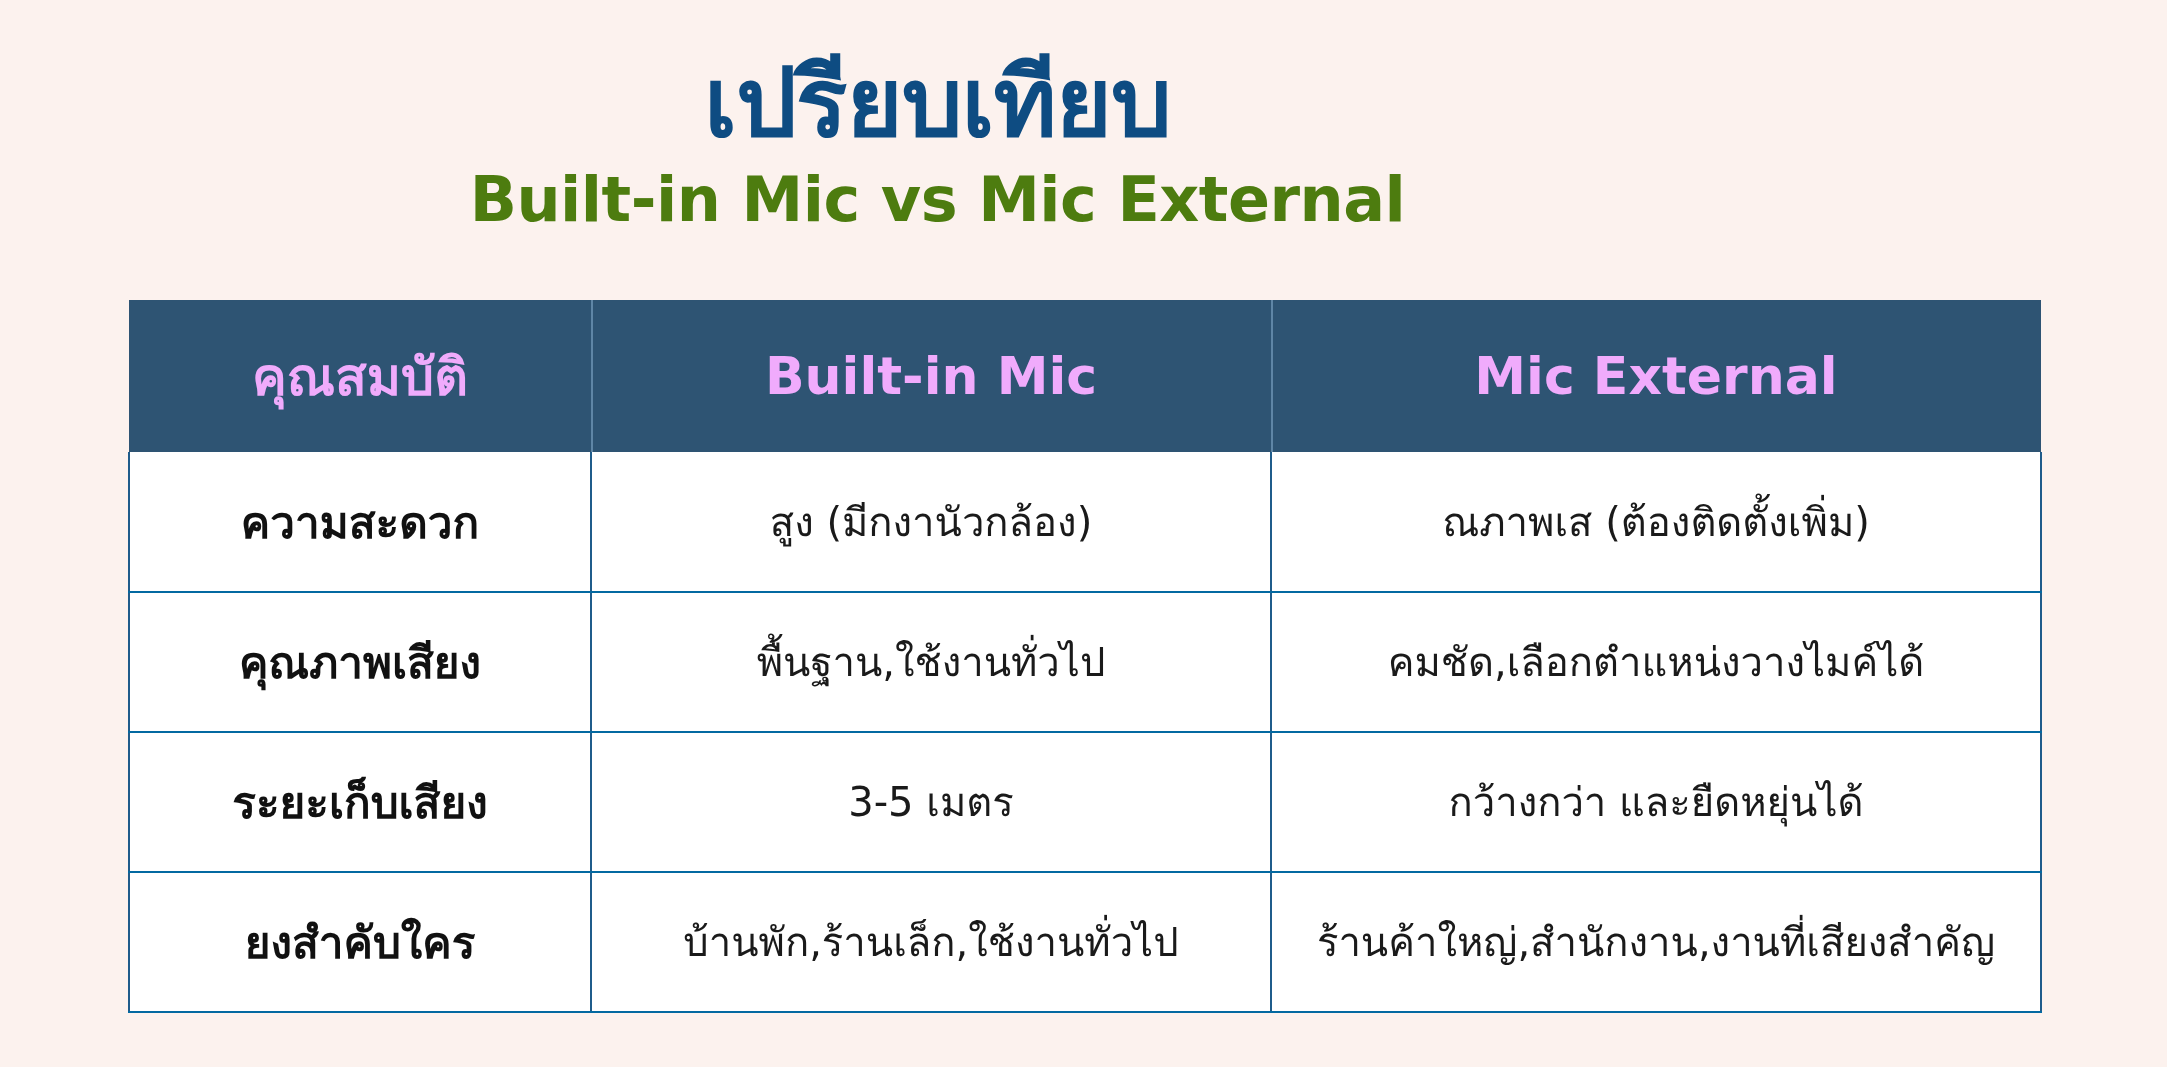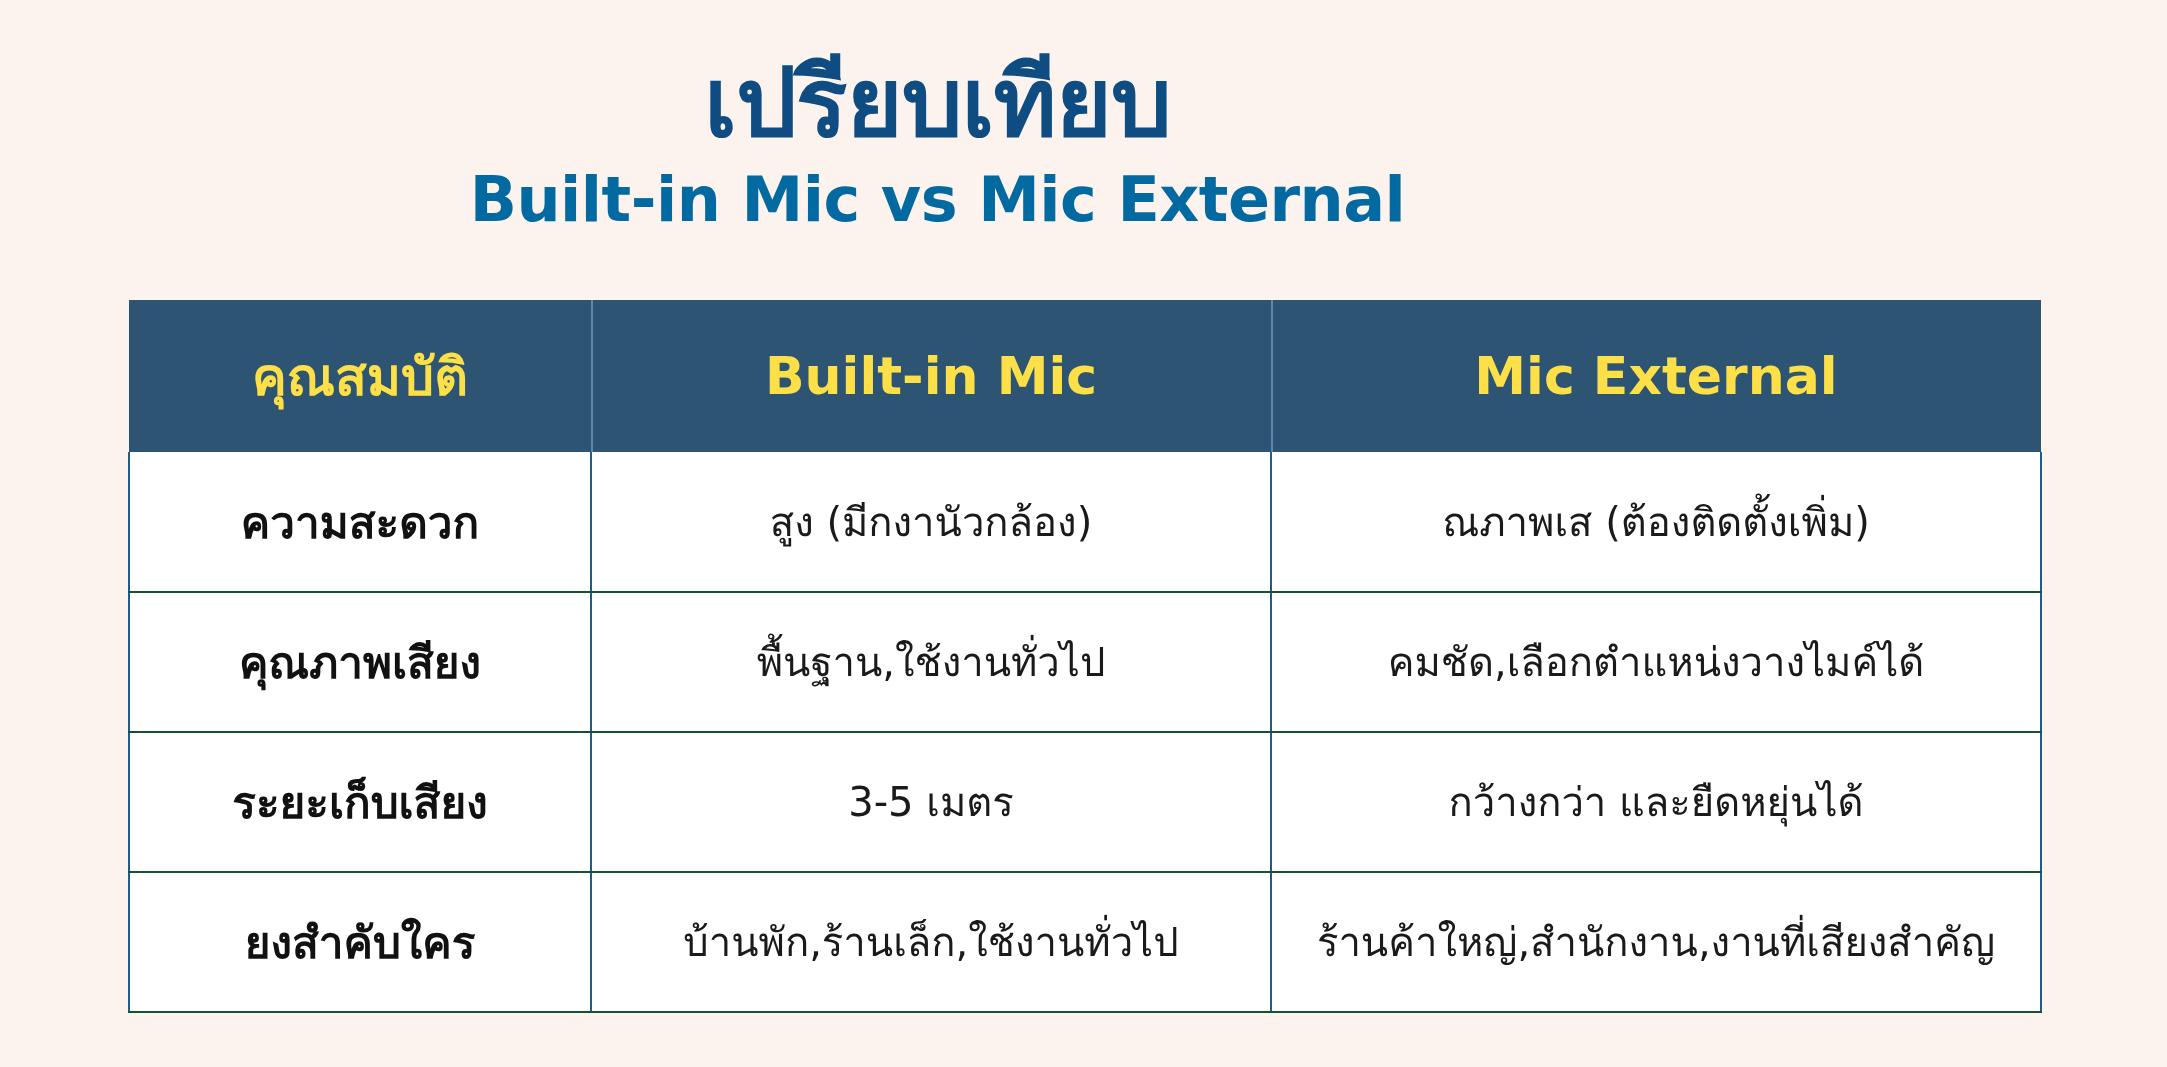--- a/index.html
+++ b/index.html
@@ -30,21 +30,21 @@
     font-size: 96px;
     font-weight: 700;
     color: #0E4C82;
     line-height: 1.15;
     letter-spacing: -1px;
     margin: 0;
   }
   .subtitle {
     font-size: 62px;
     font-weight: 700;
-    color: #0369a1;
+    color: #4d7c0f;
     line-height: 1.15;
     margin: 6px 0 12px 0;
     letter-spacing: -0.5px;
   }
 
   
   .table-wrap {
     position: absolute;
     left: 128px;
     top: 300px;
@@ -54,21 +54,21 @@
     width: 100%;
     border-collapse: collapse;
     table-layout: fixed;
   }
   table.cmp col.c1 { width: 462px; }
   table.cmp col.c2 { width: 680px; }
   table.cmp col.c3 { width: 770px; }
 
   thead th {
     background: #2E5473;
-    color: #fde047;
+    color: #f0abfc;
     height: 152px;
     font-size: 52px;
     font-weight: 700;
     text-align: center;
     vertical-align: middle;
     padding: 0 0;
     border: none;
     box-sizing: border-box;
   }
   thead th.hd-sep {
@@ -76,21 +76,21 @@
   }
 
   tbody td {
     background: #FFFFFF;
     height: 140px;
     vertical-align: middle;
     text-align: center;
     padding: 4px 18px;
     box-sizing: border-box;
     border-right: 2px solid #1F5C8B;
-    border-bottom: 2px solid #14532d;
+    border-bottom: 2px solid #0369a1;
     border-left: none;
     border-top: none;
     color: #111111;
   }
   tbody tr td:first-child {
     border-left: 2px solid #1F5C8B;
     font-weight: 700;
     font-size: 44px;
   }
   tbody td.val {

